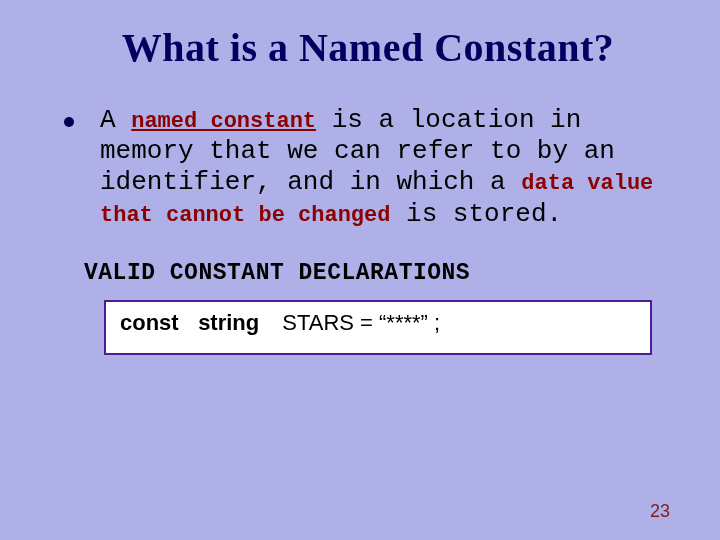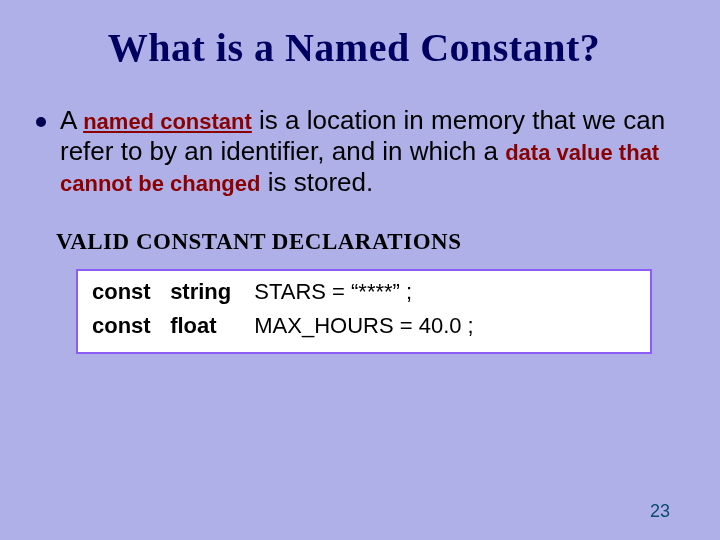--- a/index.html
+++ b/index.html
@@ -9,21 +9,21 @@
     height: 540px;
     overflow: hidden;
     background: #b0b0e8;
     font-family: "Times New Roman", Times, serif;
     color: #000;
   }
   .slide {
     box-sizing: border-box;
     width: 720px;
     height: 540px;
-    padding: 24px 40px 20px 28px;
+    padding: 24px 40px 20px 56px;
     position: relative;
   }
   .title {
     text-align: center;
     font-size: 40px;
     font-weight: bold;
     color: #000060;
     margin: 0 0 34px 0;
     letter-spacing: 0.5px;
   }
@@ -39,44 +39,45 @@
     border-radius: 50%;
     background: #000050;
     margin-top: 12px;
     margin-right: 14px;
   }
   .bullet-text {
     flex: 1 1 auto;
     font-size: 26px;
     line-height: 1.2;
     color: #000;
-    font-family: Liberation Sans, sans-serif;
+    font-family: Liberation Mono, monospace;
+    margin-left: 12px;
   }
   .bullet-text .em {
     color: #8b0000;
     font-weight: bold;
     text-decoration: underline;
     font-size: 22px;
   }
   .bullet-text .em2 {
     color: #8b0000;
     font-weight: bold;
     font-size: 22px;
   }
   .subhead {
-    font-family: Liberation Serif, serif;
+    font-family: Liberation Mono, monospace;
     font-size: 23px;
     font-weight: bold;
     margin: 0 0 14px 28px;
     letter-spacing: 0.5px;
   }
   .code-box {
     box-sizing: border-box;
     margin: 0 28px 0 48px;
-    border: 2px solid #8b5cf6;
+    border: 2px solid #4c1d95;
     background: #fff;
     padding: 6px 14px 10px 14px;
     font-family: Arial, Helvetica, sans-serif;
     font-size: 22px;
     line-height: 1.4;
   }
   .code-row {
     white-space: nowrap;
   }
   .code-row .kw {
@@ -91,21 +92,21 @@
   }
   .code-box .spacer {
     height: 4px;
   }
   .page-num {
     position: absolute;
     right: 50px;
     bottom: 18px;
     font-family: Arial, Helvetica, sans-serif;
     font-size: 18px;
-    color: #0c4a6e;
+    color: #7f1d1d;
   }
 </style>
 </head>
 <body>
 
 <div class="slide">
 
   <h1 class="title">What is a Named Constant?</h1>
 
   <div class="bullet-row">
@@ -117,22 +118,17 @@
 
   <div class="subhead">VALID  CONSTANT  DECLARATIONS</div>
 
   <div class="code-box">
     <div class="code-row">
       <span class="kw">const</span>
       <span class="ty">string</span>
       <span>STARS  =  “****” ;</span>
     </div>
     <div class="spacer"></div>
-    <div class="code-row">
-      <span class="kw">const</span>
-      <span class="ty">float</span>
-      <span>MAX_HOURS  =  40.0 ;</span>
-    </div>
   </div>
 
   <div class="page-num">23</div>
 
 </div>
 
 </body></html>

